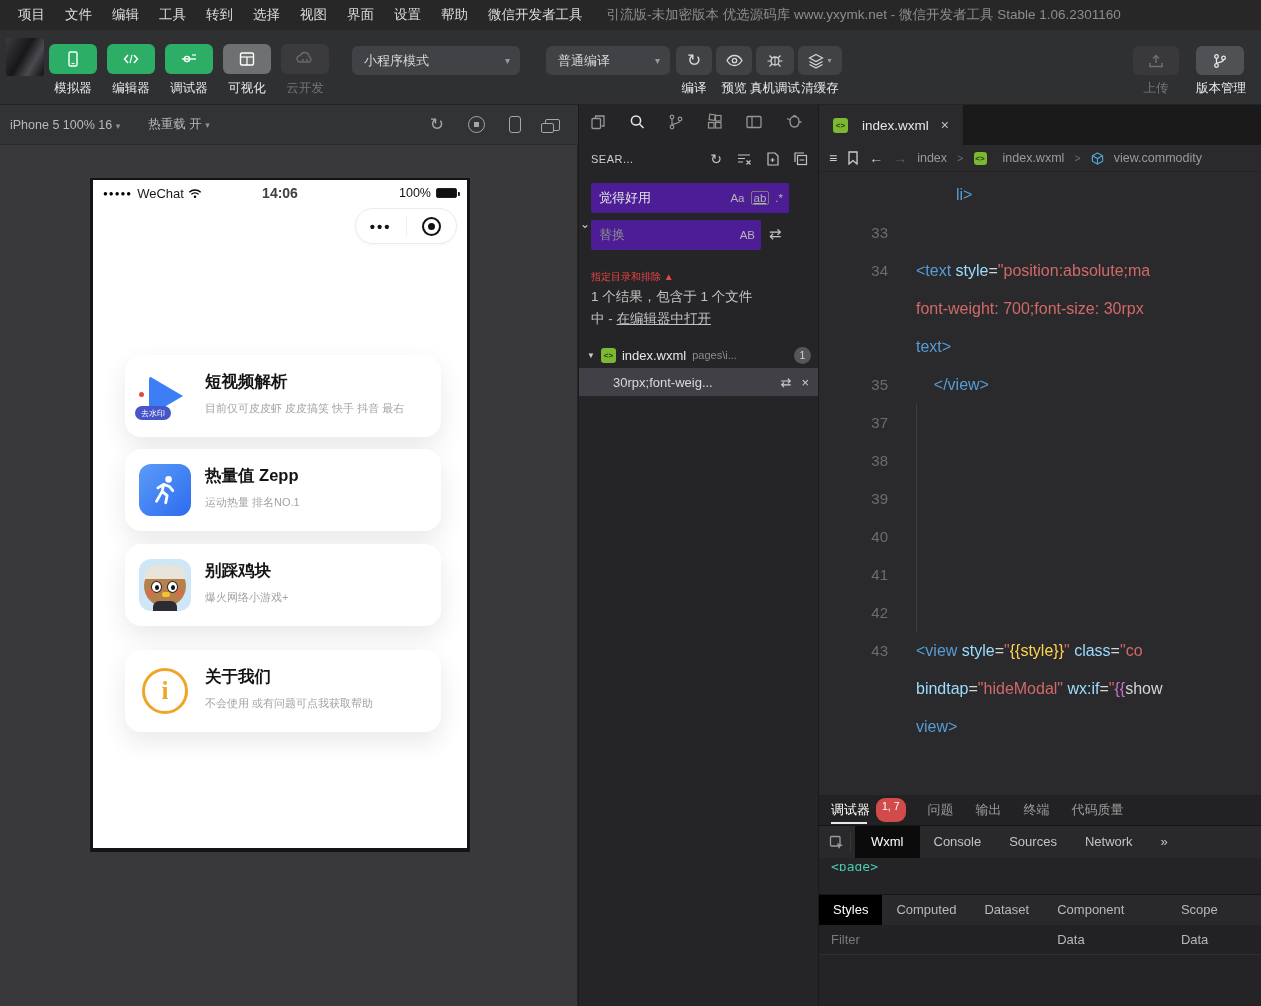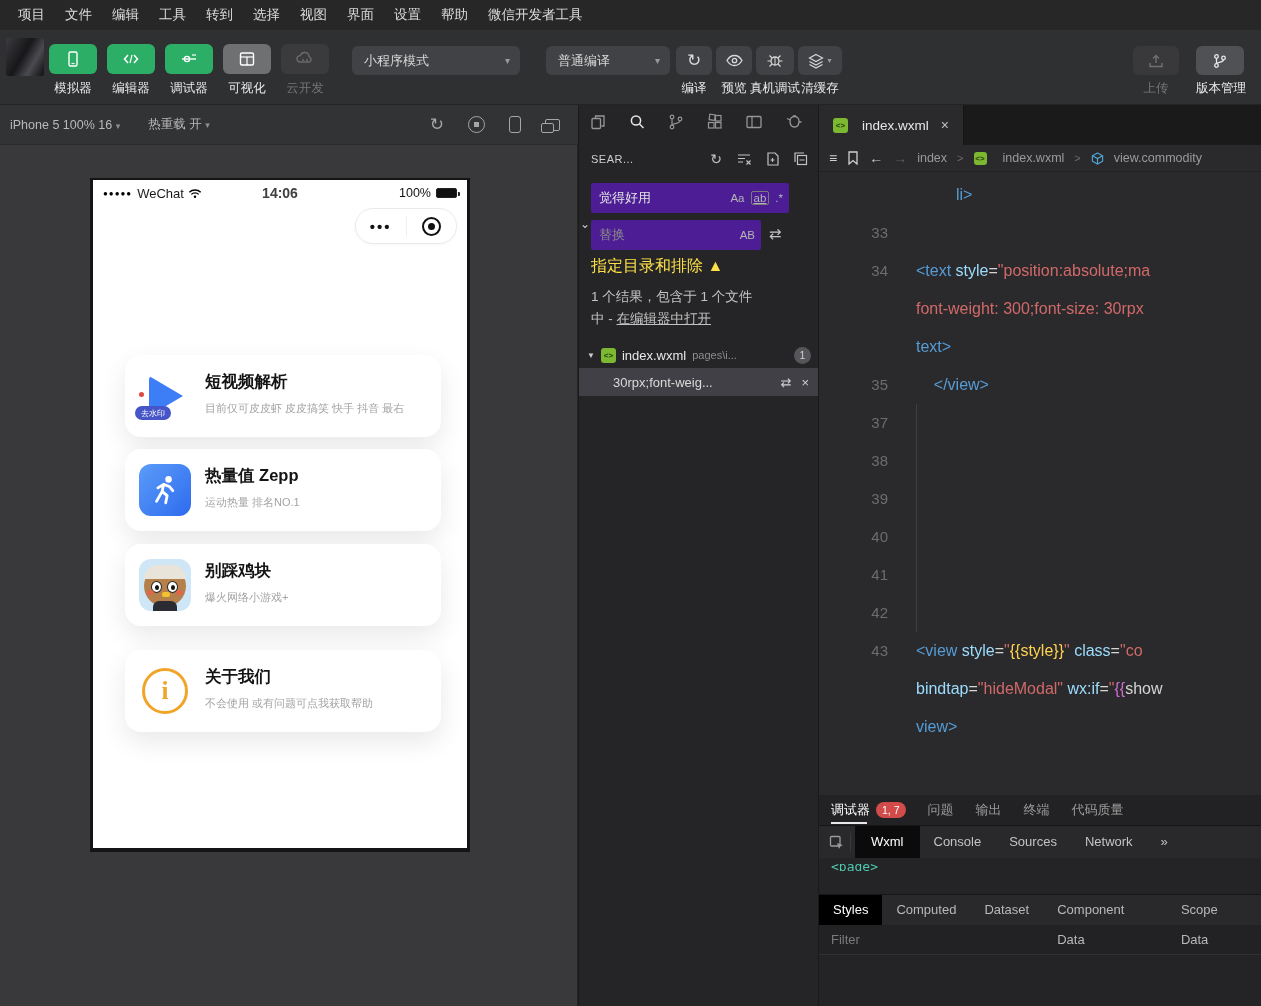--- a/index.html
+++ b/index.html
@@ -75,21 +75,21 @@
   .search-panel{position:absolute;left:578px;top:105px;width:240px;height:901px;background:#252527;border-left:1px solid #1a1a1b;}
   .act-row{position:absolute;left:10px;top:8px;display:flex;gap:21px;color:#969696;align-items:center;}
   .act-row .on{color:#e8e8e8;}
   .sp-head{position:absolute;left:12px;top:46px;right:10px;display:flex;align-items:center;}
   .sp-title{font-size:11px;color:#cfcfcf;letter-spacing:.5px;}
   .sp-hicons{margin-left:auto;display:flex;gap:15px;color:#c2c2c2;align-items:center;}
   .inputbox{position:absolute;left:12px;height:30px;background:#4c1d95;border-radius:2px;display:flex;align-items:center;padding:0 6px 0 8px;font-size:13px;}
   .inputbox .opts{margin-left:auto;display:flex;gap:6px;align-items:center;color:#b5b5b5;font-size:11.5px;}
   .opt-ww{border:1px solid #7a7a7a;border-radius:2px;padding:0 2px;text-decoration:underline;}
   .chev-toggle{position:absolute;left:1px;top:112px;color:#cfcfcf;font-size:12px;}
-  .dirs{position:absolute;left:12px;top:151px;font-size:16px;color:#fde047;}
+  .dirs{position:absolute;left:12px;top:165px;font-size:10px;color:#ef4444;}
   .summary{position:absolute;left:12px;top:181px;width:212px;font-size:13.5px;color:#c2c2c2;line-height:22px;}
   .summary a{color:#c2c2c2;text-decoration:underline;}
   .filerow{position:absolute;left:0;top:237px;width:240px;height:26px;display:flex;align-items:center;padding:0 8px;}
   .filerow .caret{font-size:8px;color:#cccccc;margin-right:6px;}
   .wxml-ic{display:inline-flex;width:15px;height:15px;background:#7db832;border-radius:3px;color:#23400c;font-size:8px;font-weight:bold;align-items:center;justify-content:center;margin-right:6px;}
   .filerow .fname{font-size:13px;color:#e8e8e8;}
   .filerow .fpath{font-size:11px;color:#8d8d8d;margin-left:6px;}
   .countbadge{margin-left:auto;min-width:17px;height:17px;border-radius:9px;background:#55555a;color:#d2d2d2;font-size:10.5px;display:flex;align-items:center;justify-content:center;padding:0 4px;}
   .resultrow{position:absolute;left:0;top:263px;width:240px;height:28px;background:#404046;display:flex;align-items:center;padding:0 10px 0 34px;}
   .resultrow .rtext{font-size:13px;color:#dadada;}
@@ -112,21 +112,21 @@
   .ctext.guide::before{content:"";position:absolute;left:0;top:0;bottom:0;width:1px;background:#3e3e40;}
   .tk-tag{color:#569cd6;} .tk-attr{color:#9cdcfe;} .tk-str{color:#d16969;}
   .tk-gold{color:#ffd34f;} .tk-purple{color:#cf6ccf;} .tk-plain{color:#d4d4d4;}
 
   
   .bottom{position:absolute;left:818px;top:795px;width:443px;height:211px;background:#242426;border-left:1px solid #1a1a1b;}
   .ptabs{height:31px;background:#222224;border-bottom:1px solid #151516;display:flex;align-items:center;padding-left:12px;gap:22px;}
   .ptabs .tab{position:relative;font-size:13px;color:#9b9b9b;display:flex;align-items:center;gap:6px;height:31px;}
   .ptabs .tab.on{color:#fff;}
   .ptabs .tab.on::after{content:"";position:absolute;left:0;bottom:2px;width:36px;height:2px;background:#e8e8e8;}
-  .rbadge{background:#d14b4b;color:#fff;font-size:10.5px;height:16px;line-height:16px;border-radius:9px;padding:0 6px;text-align:center;}
+  .rbadge{background:#d14b4b;color:#fff;font-size:10.5px;height:24px;line-height:16px;border-radius:9px;padding:0 6px;text-align:center;}
   .dtabs{height:32px;background:#29292b;display:flex;align-items:center;}
   .dtabs .insp{color:#9b9b9b;margin:0 6px 0 10px;display:flex;}
   .dtabs .vdiv{width:1px;height:18px;background:#3a3a3c;margin-right:4px;}
   .dtabs .tab{font-size:13px;color:#c3c3c3;padding:0 14px;height:32px;line-height:32px;}
   .dtabs .tab.on{background:#0b0b0c;color:#fff;padding:0 16px;}
   .wxmltree{height:13px;overflow:hidden;}
   .wxmltree span{display:block;margin-left:12px;font-family:"DejaVu Sans Mono",monospace;font-size:13px;line-height:17px;color:#4ec9b0;}
   .midgap{height:24px;background:#242426;border-bottom:1px solid #161617;}
   .stabs{height:30px;background:#29292b;display:flex;align-items:center;}
   .stabs .tab{font-size:13px;color:#b8b8b8;padding:0 14px;height:30px;line-height:30px;}
@@ -147,20 +147,21 @@
         <span class="menu-item">编辑</span>
         <span class="menu-item">工具</span>
         <span class="menu-item">转到</span>
         <span class="menu-item">选择</span>
         <span class="menu-item">视图</span>
         <span class="menu-item">界面</span>
         <span class="menu-item">设置</span>
         <span class="menu-item">帮助</span>
         <span class="menu-item">微信开发者工具</span>
       </span>
+    <span class="win-title">引流版-未加密版本 优选源码库 www.yxymk.net - 微信开发者工具 Stable 1.06.2301160</span>
   </div>
 
   <div class="toolbar">
     <div class="avatar"></div>
 
     <div class="toolcol" style="left:44px;">
       <div class="toolbtn green">
         <svg width="18" height="18" viewBox="0 0 18 18">
             <rect x="5" y="2" width="8" height="14" rx="1.5" fill="none" stroke="#fff" stroke-width="1.4"></rect>
             <line x1="7.5" y1="13.5" x2="10.5" y2="13.5" stroke="#fff" stroke-width="1.2"></line>
@@ -461,21 +462,21 @@
       <svg width="13" height="13" viewBox="0 0 14 14">
           <path d="M7 1l5.5 3v6L7 13 1.5 10V4z" fill="none" stroke="#4fa8d8" stroke-width="1.2"></path>
           <path d="M1.5 4L7 7l5.5-3M7 7v6" fill="none" stroke="#4fa8d8" stroke-width="1.2"></path>
         </svg>
       <span>view.commodity</span>
     </div>
     <div class="codearea">
         <div class="crow"><span class="gut"></span><span class="ctext"><span class="tk-tag">         li&gt;</span></span></div>
         <div class="crow"><span class="gut">33</span></div>
         <div class="crow"><span class="gut">34</span><span class="ctext"><span class="tk-tag">&lt;text </span><span class="tk-attr">style</span><span class="tk-plain">=</span><span class="tk-str">"position:absolute;ma</span></span></div>
-        <div class="crow"><span class="gut"></span><span class="ctext"><span class="tk-str">font-weight: 300;font-size: 30rpx</span></span></div>
+        <div class="crow"><span class="gut"></span><span class="ctext"><span class="tk-str">font-weight: 700;font-size: 30rpx</span></span></div>
         <div class="crow"><span class="gut"></span><span class="ctext"><span class="tk-tag">text&gt;</span></span></div>
         <div class="crow"><span class="gut">35</span><span class="ctext"><span class="tk-tag">    &lt;/view&gt;</span></span></div>
         <div class="crow"><span class="gut">37</span><span class="ctext guide"></span></div>
         <div class="crow"><span class="gut">38</span><span class="ctext guide"></span></div>
         <div class="crow"><span class="gut">39</span><span class="ctext guide"></span></div>
         <div class="crow"><span class="gut">40</span><span class="ctext guide"></span></div>
         <div class="crow"><span class="gut">41</span><span class="ctext guide"></span></div>
         <div class="crow"><span class="gut">42</span><span class="ctext guide"></span></div>
         <div class="crow"><span class="gut">43</span><span class="ctext"><span class="tk-tag">&lt;view </span><span class="tk-attr">style</span><span class="tk-plain">=</span><span class="tk-str">"</span><span class="tk-gold">{{style}}</span><span class="tk-str">"</span><span class="tk-plain"> </span><span class="tk-attr">class</span><span class="tk-plain">=</span><span class="tk-str">"co</span></span></div>
         <div class="crow"><span class="gut"></span><span class="ctext"><span class="tk-attr">bindtap</span><span class="tk-plain">=</span><span class="tk-str">"hideModal"</span><span class="tk-plain"> </span><span class="tk-attr">wx:if</span><span class="tk-plain">=</span><span class="tk-str">"</span><span class="tk-purple">{{</span><span class="tk-plain">show</span></span></div>

